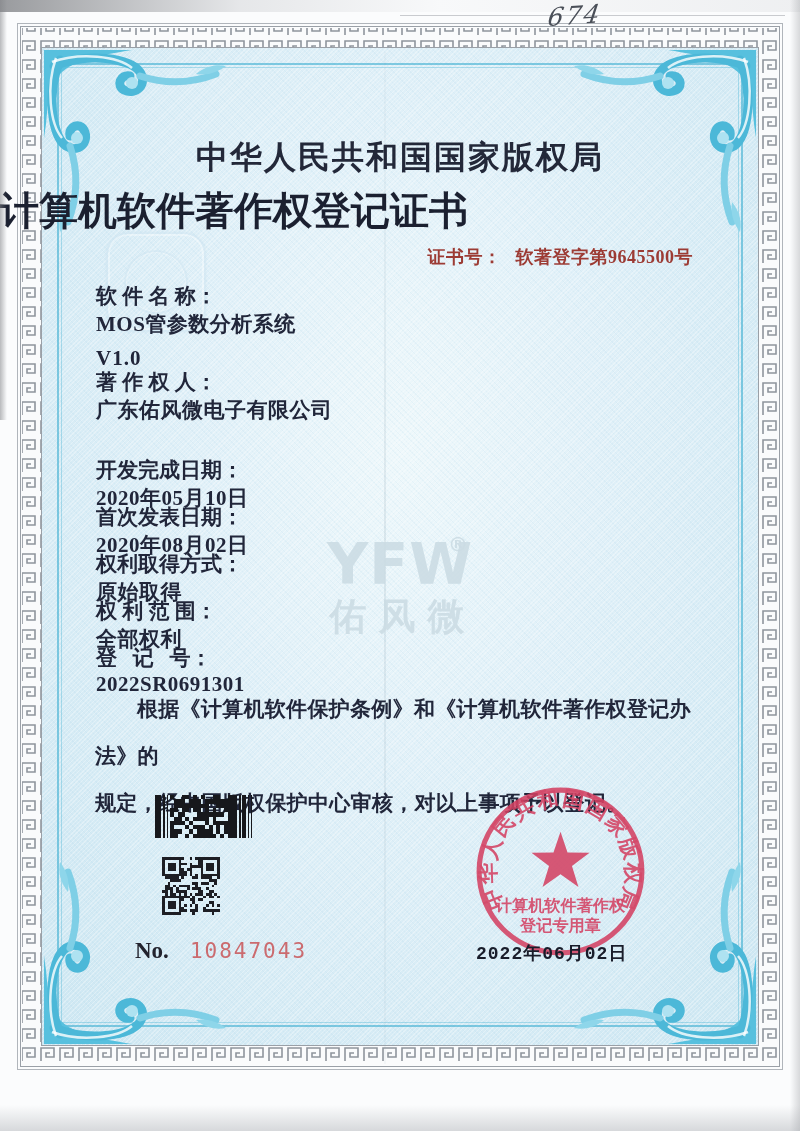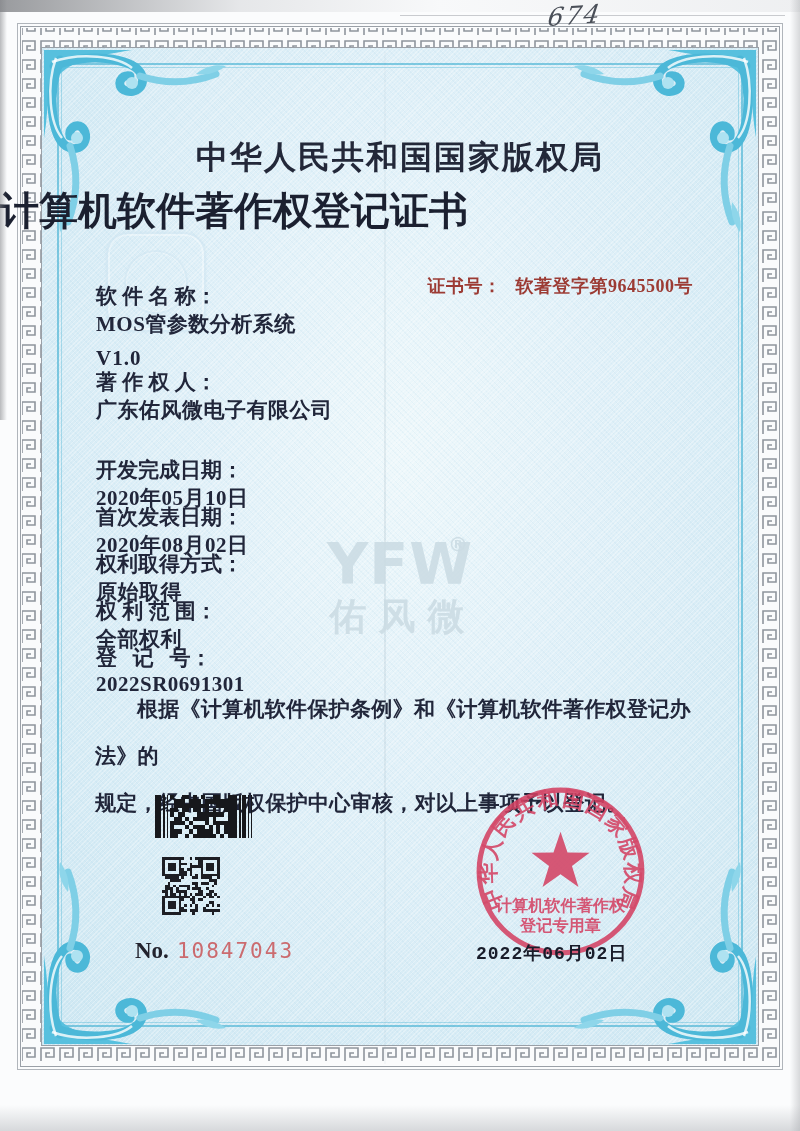--- a/index.html
+++ b/index.html
@@ -40,21 +40,21 @@
 
   
   .handwriting{left:548px;top:1px;z-index:10;font-family:"DejaVu Serif",serif;font-style:italic;
     font-size:25px;color:#4a4f58;transform:rotate(-4deg) skewX(-12deg);letter-spacing:2px;}
 
   
   .title-authority{left:0;top:136px;width:800px;text-align:center;z-index:5;
     font-size:32px;font-weight:700;letter-spacing:2px;color:#232839;}
   .title-cert{left:0;top:184px;width:800px;text-align:left;z-index:5;
     font-size:39px;font-weight:900;letter-spacing:0px;color:#1b2030;}
-  .cert-no{right:107px;top:245px;z-index:5;font-size:18px;font-weight:700;color:#9c3b34;letter-spacing:.5px;margin-top:29px;}
+  .cert-no{right:107px;top:245px;z-index:5;font-size:18px;font-weight:700;color:#9c3b34;letter-spacing:.5px;}
   .cert-no .gap{display:inline-block;width:14px;}
 
   
   .row{left:96px;z-index:5;display:flex;align-items:flex-start;flex-direction:column;}
   .flabel{width:152px;font-size:21px;font-weight:700;color:#21263a;white-space:pre;}
   .fvalue{font-size:21px;font-weight:700;color:#21263a;letter-spacing:.5px;}
   .fvalue .line2{display:block;margin-top:8px;letter-spacing:1px;}
 
   
   .statement{left:95px;top:686px;width:625px;z-index:5;font-size:21px;font-weight:700;
@@ -74,21 +74,21 @@
   #barcode .sp{height:100%;background:transparent;}
   #barcode .mid{height:100%;display:grid;}
   #barcode .mid i{display:block;}
   #barcode .mid i.on{background:#17181c;}
   #qr{left:162px;top:857px;width:58px;height:58px;z-index:5;display:grid;
       grid-template-columns:repeat(21,1fr);grid-template-rows:repeat(21,1fr);}
   #qr i.on{background:#1d1e24;}
   .serial{left:135px;top:938px;z-index:5;}
   .serial .no{font-size:23px;color:#23232e;font-weight:600;}
   .serial .num{font-family:"DejaVu Sans Mono",monospace;font-size:21px;color:#cb6b6f;
-    letter-spacing:2px;margin-left:8px;}
+    letter-spacing:2px;margin-left:21px;}
 
   
   .seal{left:468px;top:779px;z-index:6;opacity:.94;}
   .seal-date{left:476px;top:941px;z-index:7;font-size:18px;font-weight:700;color:#191d2b;letter-spacing:1px;font-family:Liberation Mono, monospace;}
 </style>
 </head>
 <body>
 
 <div id="stage">
 

